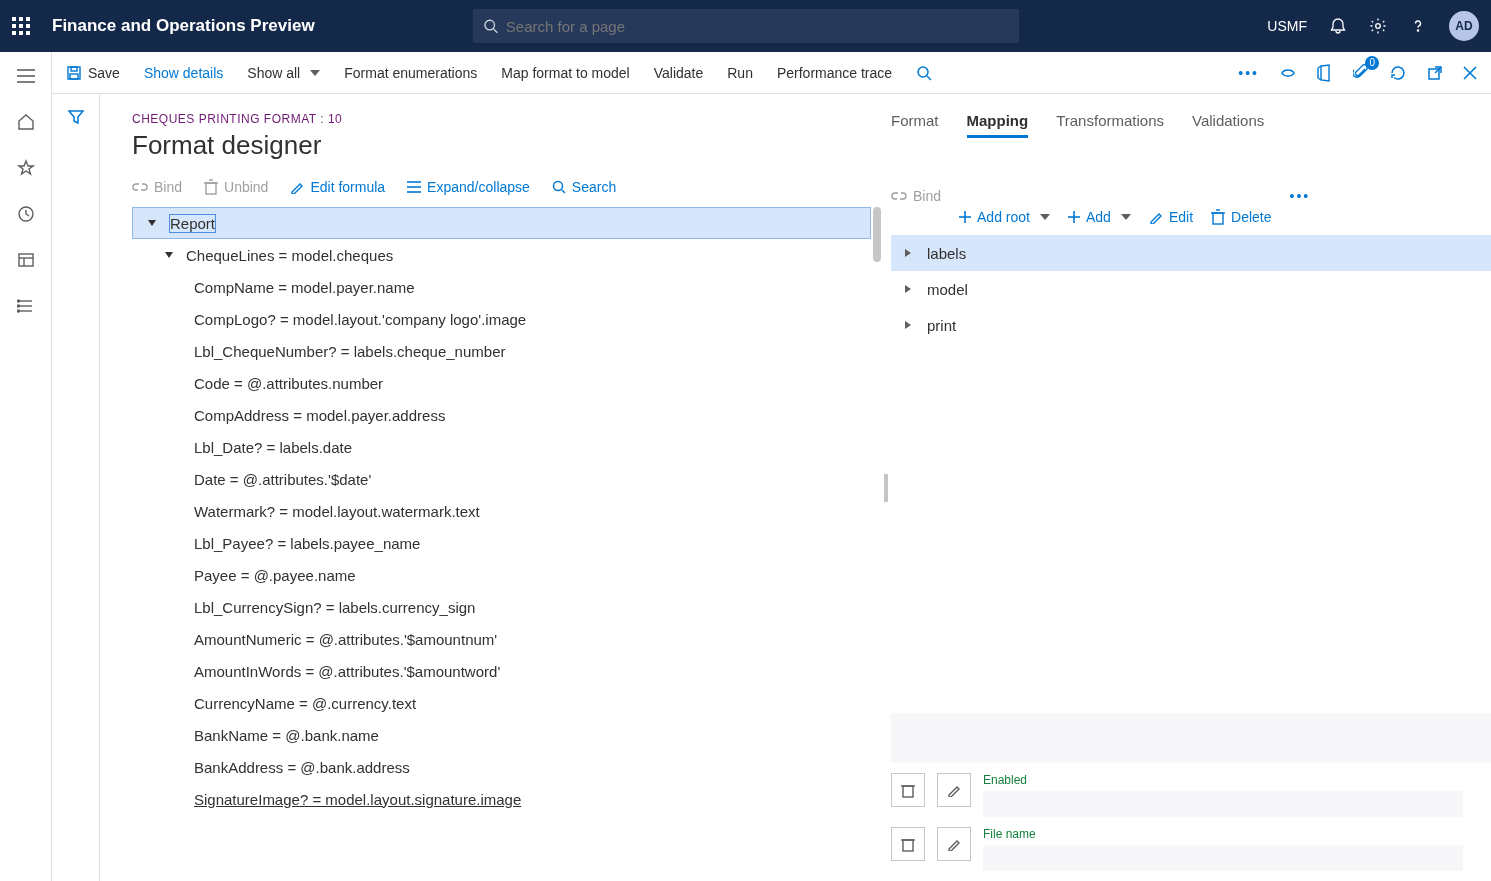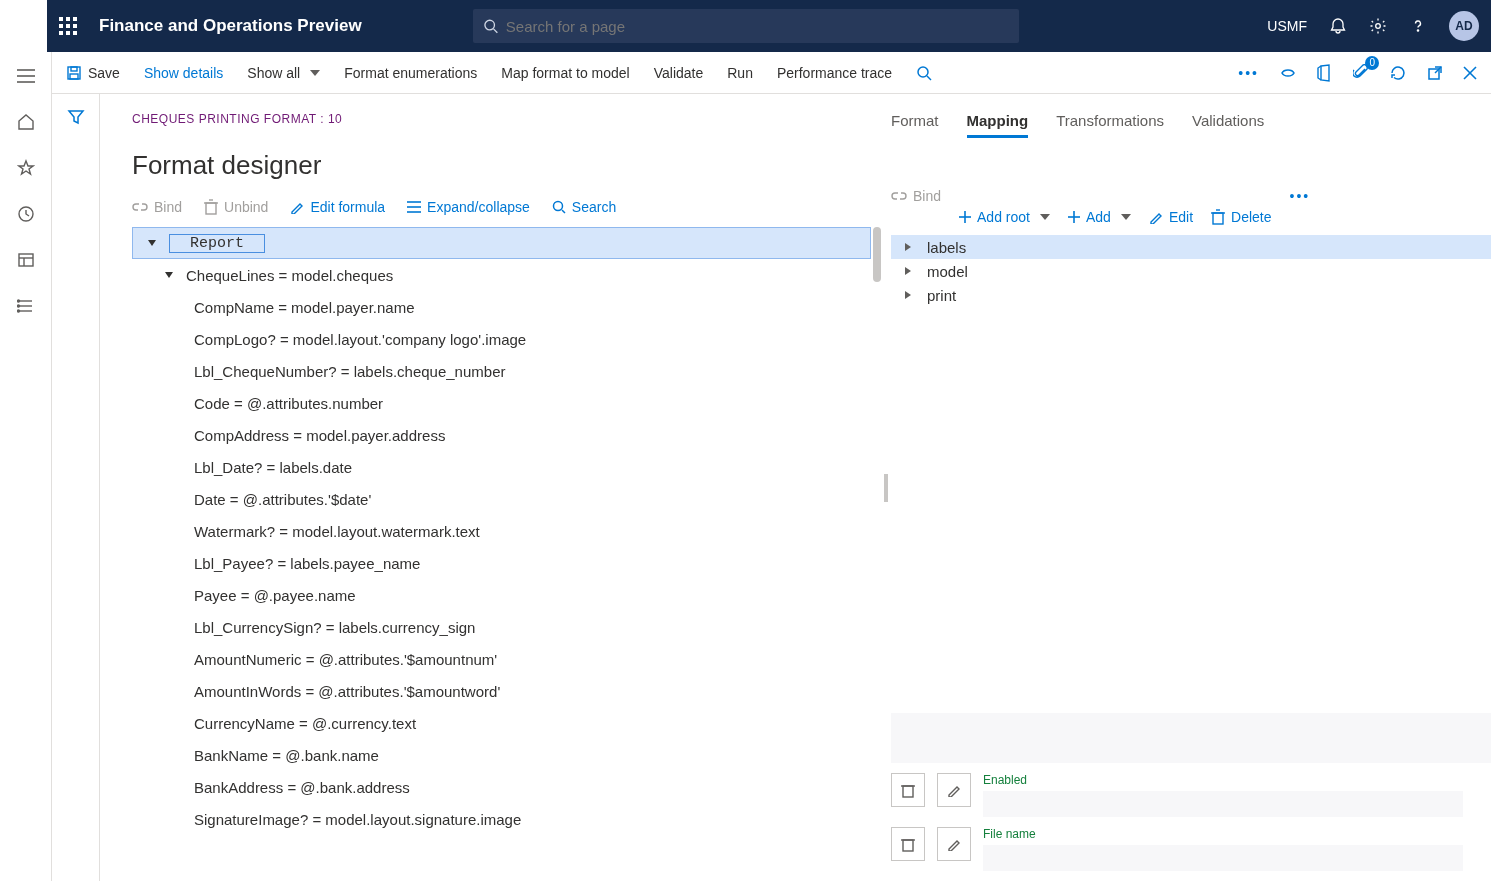--- a/index.html
+++ b/index.html
@@ -1,19 +1,19 @@
 <!DOCTYPE html>
 <html><head>
 <meta charset="utf-8">
 <style>
 * { margin:0; padding:0; box-sizing:border-box; font-family:"Segoe UI",-apple-system,sans-serif; }
 body { background:#fff; color:#323130; font-size:14px; overflow:hidden; width:1491px; height:881px; }
 
 
-.topbar { height:52px; background:#14294a; color:#fff; display:flex; align-items:center; padding:0 12px; gap:18px;margin-left:47px; }
+.topbar { height:52px; background:#14294a; color:#fff; display:flex; align-items:center; padding:0 12px; gap:18px; }
 .waffle { display:grid; grid-template-columns:repeat(3,4px); grid-template-rows:repeat(3,4px); gap:3px; cursor:pointer;}
 .waffle span{background:#fff;}
 .brand { font-size:17px; font-weight:600; margin-left:4px;}
 .search-wrap { margin-left:auto; margin-right:auto; position:absolute; left:50%; transform:translateX(-50%);}
 .search-box{ width:546px; height:34px; background:#27395a; border-radius:2px; display:flex; align-items:center; padding:0 10px; color:#cfd6e4;}
 .search-box input{ background:transparent; border:none; color:#cfd6e4; font-size:15px; outline:none; margin-left:8px; width:100%;}
 .topbar-right{ margin-left:auto; display:flex; align-items:center; gap:22px; }
 .company-code{ font-size:14px; }
 .topbar .icon{ width:18px; height:18px; display:flex; align-items:center; justify-content:center; cursor:pointer;}
 .avatar{ width:30px; height:30px; border-radius:50%; background:#b7c5e6; color:#14294a; display:flex; align-items:center; justify-content:center; font-size:12px; font-weight:600;}
@@ -30,48 +30,48 @@
 .commandbar .cmd{ display:flex; align-items:center; gap:6px; cursor:pointer; white-space:nowrap;}
 .commandbar .cmd.link{ color:#0078d4;}
 .commandbar .spacer{ flex:1;}
 .commandbar .endicons{ display:flex; align-items:center; gap:20px; color:#0078d4;}
 .badge-dot{ position:relative;}
 .badge-dot::after{content:attr(data-count); position:absolute; top:-8px; right:-10px; background:#0078d4; color:#fff; border-radius:8px; font-size:10px; padding:0 4px; line-height:14px;}
 
 .pagebody{ flex:1; display:flex; min-height:0;}
 .pane-left{ flex:1; min-width:0; padding:18px 0 0 32px; overflow:hidden; display:flex; flex-direction:column;}
 .crumb{ font-size:12px; letter-spacing:.5px; color:#701a75;}
-.pagetitle{ font-size:26px; font-weight:400; margin-top:24px; margin-bottom:18px;}
+.pagetitle{ font-size:26px; font-weight:400; margin-top:4px; margin-bottom:18px;}
 .actionrow{ display:flex; align-items:center; gap:22px; margin-bottom:12px;}
 .actionrow .ab{display:flex; align-items:center; gap:6px; cursor:pointer;}
 .actionrow .ab.disabled{ color:#a19f9d; cursor:default;}
 .actionrow .ab.blue{ color:#0078d4;}
 
 .tree-wrap{ position:relative; flex:1; overflow:auto; padding-right:10px;}
 .tree-wrap::-webkit-scrollbar{width:8px;}
 .tree-wrap::-webkit-scrollbar-thumb{background:#c8c6c4;}
 .tree-node{ display:flex; align-items:center; height:32px; font-size:15px; }
 .tree-node .exp{ width:14px; height:14px; margin-right:10px; display:flex; align-items:center; justify-content:center; font-size:10px;}
 .tree-root{ background:#d6e6fb; border:1px solid #8fb8ee; }
-.root-label{ border:1px solid #4a8fe0; padding:0 20px;font-family:Liberation Mono, monospace; }
+.root-label{ border:1px solid #4a8fe0; padding:0 0; }
 .vscroll-stub{ position:absolute; right:0; top:0; width:8px; height:55px; background:#c8c6c4; border-radius:4px;}
 
 .splitter{ width:10px; display:flex; align-items:center; justify-content:center; cursor:col-resize;}
 .splitter .grip{ width:4px; height:28px; background:#c8c6c4;}
 
 .pane-right{ width:600px; display:flex; flex-direction:column; padding-top:18px;}
 .tabs{ display:flex; gap:28px; padding:0 0 10px 0; border-bottom:none;}
 .tabs .tab{ font-size:15px; color:#605e5c; padding-bottom:6px; cursor:pointer;}
 .tabs .tab.active{ color:#323130; font-weight:600; border-bottom:3px solid #0078d4;}
 .right-actions{ display:flex; align-items:center; gap:18px; margin:18px 0 10px;}
 .right-actions .rb{ display:flex; align-items:center; gap:6px; cursor:pointer;}
 .right-actions .rb.disabled{ color:#a19f9d; cursor:default;}
 .right-actions .rb.blue{ color:#0078d4;margin-top:43px;}
 .dslist{ }
-.dslist .dsitem{ display:flex; align-items:center; height:24px; padding-left:14px; font-size:15px; gap:16px; cursor:pointer;}
+.dslist .dsitem{ display:flex; align-items:center; height:36px; padding-left:14px; font-size:15px; gap:16px; cursor:pointer;}
 .dslist .dsitem.sel{ background:#d6e6fb;}
 .tri{ display:inline-block;width:0;height:0;border-top:4px solid transparent;border-bottom:4px solid transparent;border-left:6px solid #605e5c;}
 .tri.down{ transform:rotate(90deg); border-left-color:#323130;}
 
 .right-bottom{ margin-top:auto; padding:12px 0 0 0;}
 .rb-blank{ height:50px; background:#f7f7f9; margin-bottom:10px;}
 .rb-row{ display:flex; align-items:flex-start; gap:12px; margin-bottom:10px;}
 .sqbtn{ width:34px; height:34px; border:1px solid #c8c6c4; display:flex; align-items:center; justify-content:center; cursor:pointer; color:#605e5c;}
 .rb-field-label{ font-size:12px; color:#15803d; margin-bottom:4px;}
 .rb-input{ height:26px; background:#f7f7f9; width:480px;}
@@ -347,21 +347,21 @@
               </div>
               <div class="tree-node" style="padding-left: 62px;">
                 <span>CurrencyName = @.currency.text</span>
               </div>
               <div class="tree-node" style="padding-left: 62px;">
                 <span>BankName = @.bank.name</span>
               </div>
               <div class="tree-node" style="padding-left: 62px;">
                 <span>BankAddress = @.bank.address</span>
               </div>
-              <div class="tree-node" style="padding-left: 62px;">
+              <div class="tree-node" style="padding-left: 62px; text-decoration: underline;">
                 <span>SignatureImage? = model.layout.signature.image</span>
               </div>
             </div>
           <div class="vscroll-stub"></div>
         </div>
       </div>
 
       <div class="splitter">
           <div class="grip"></div>
         </div>

